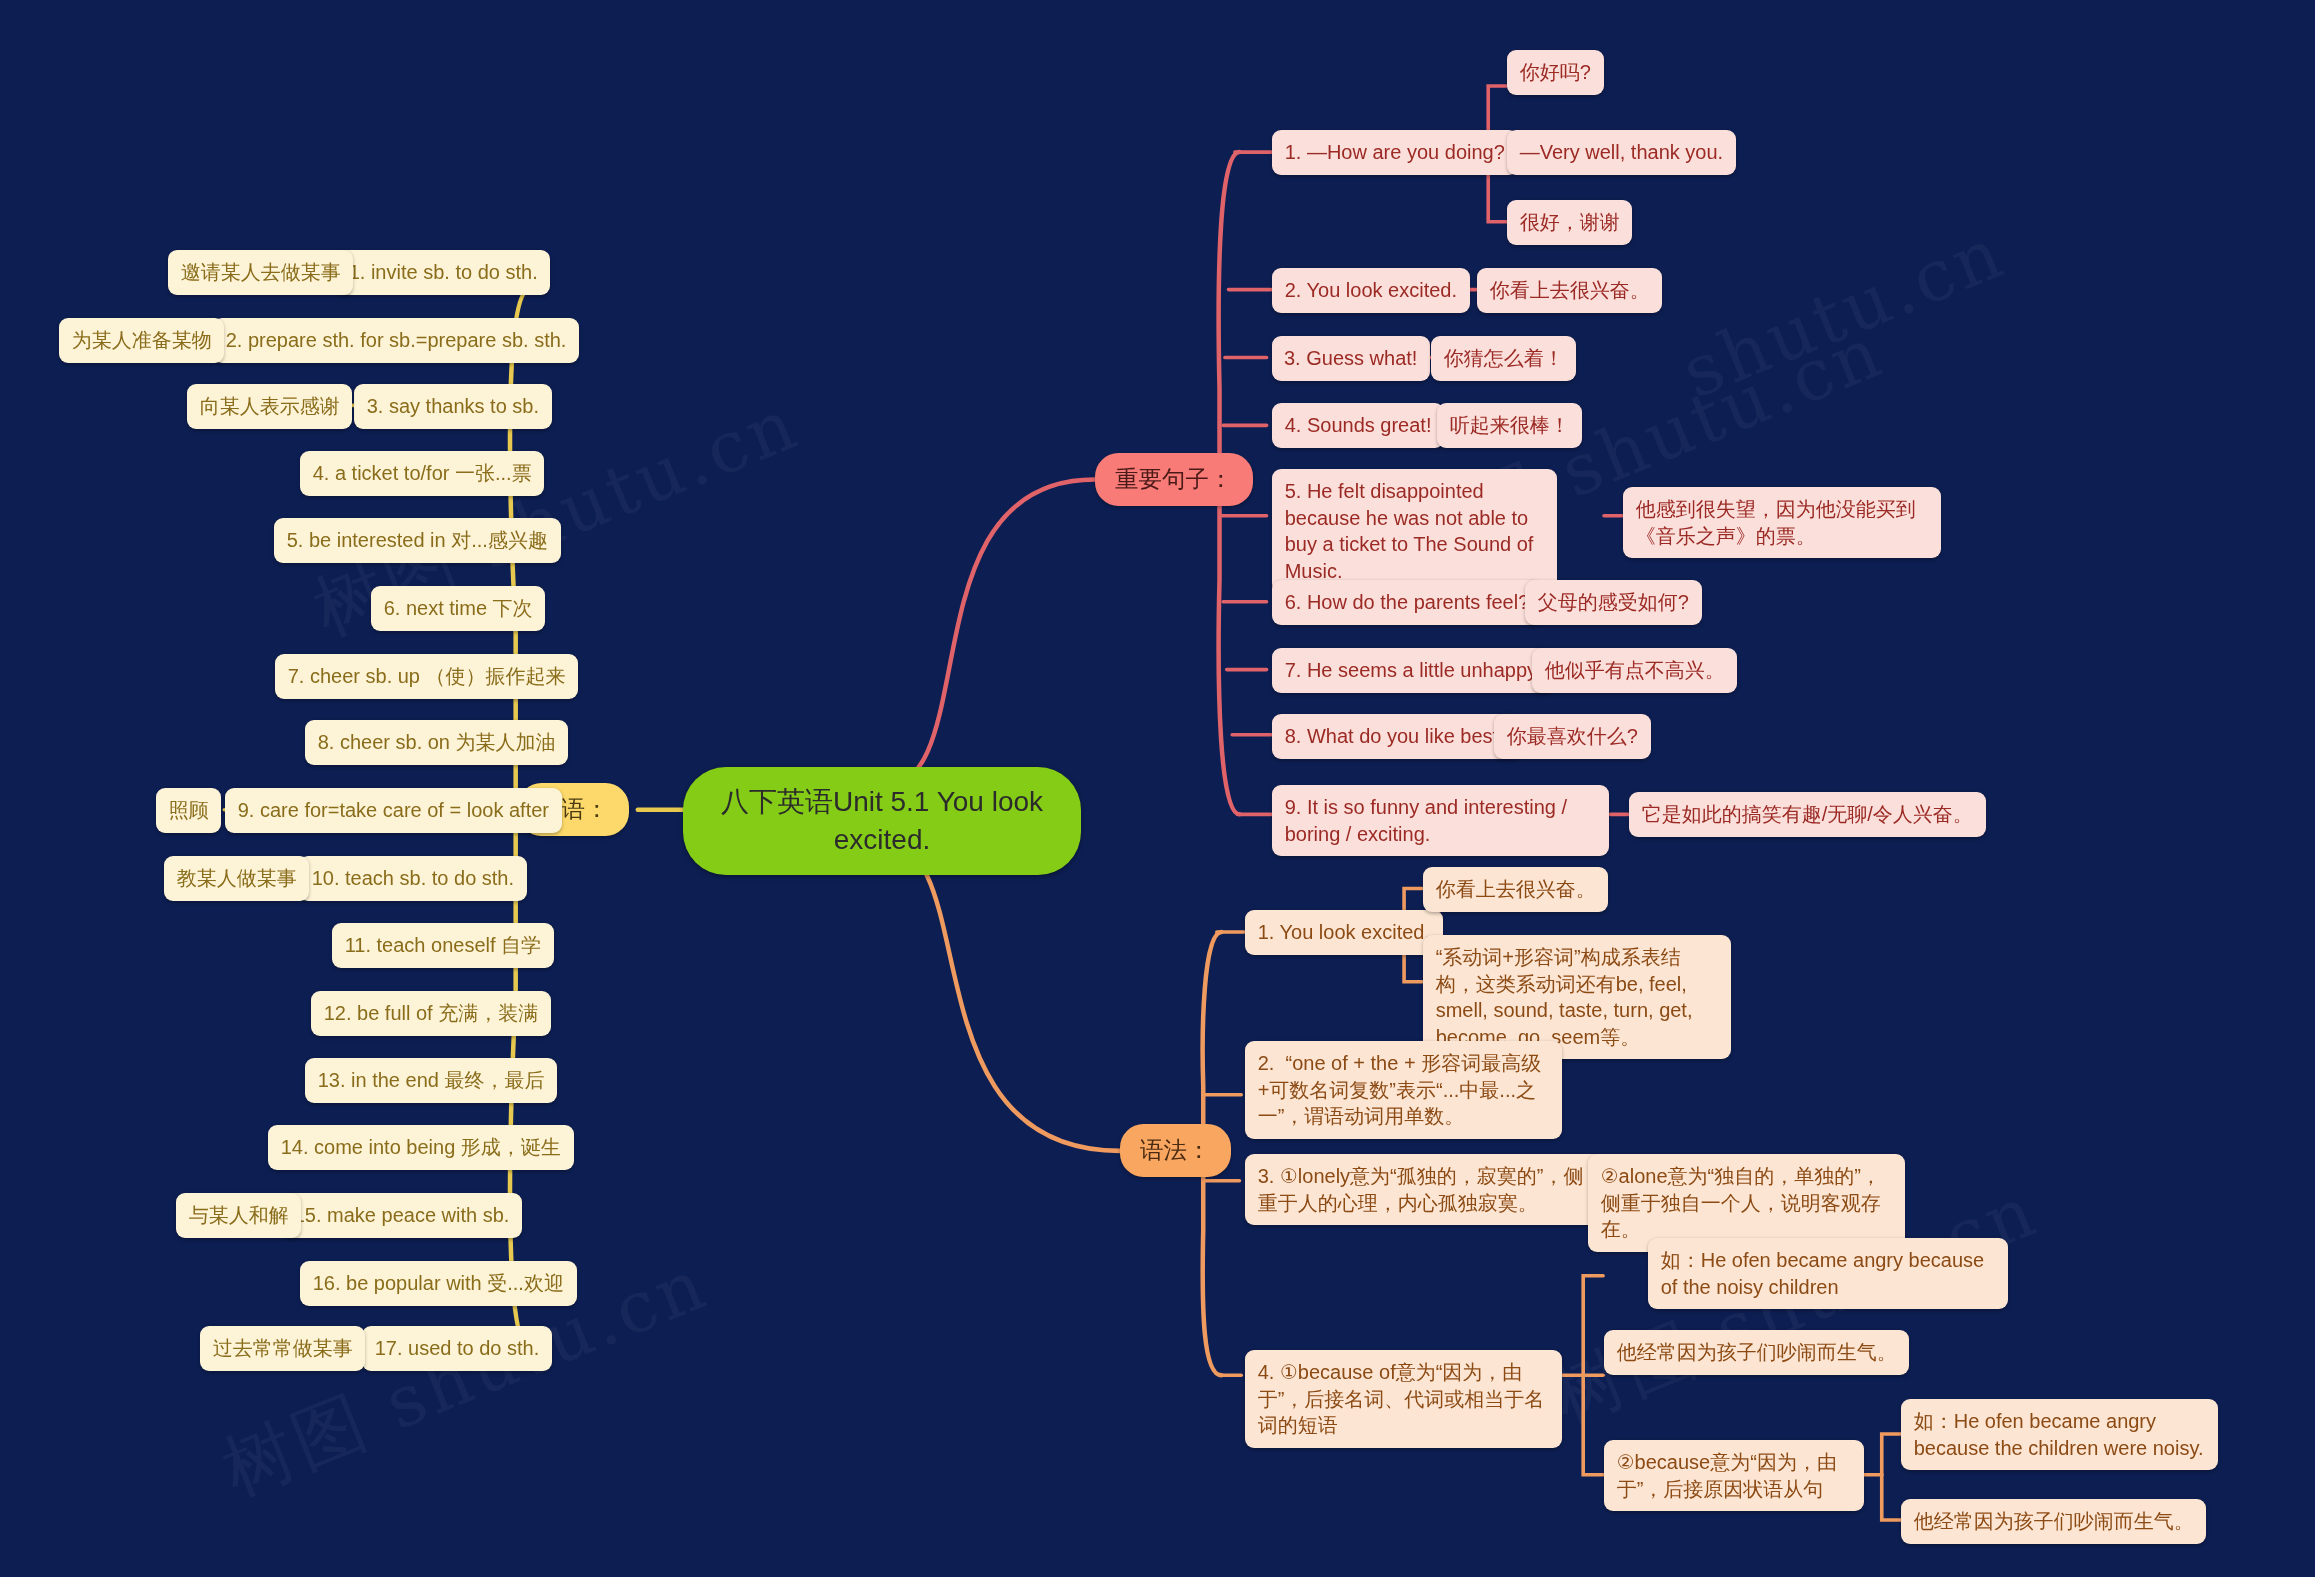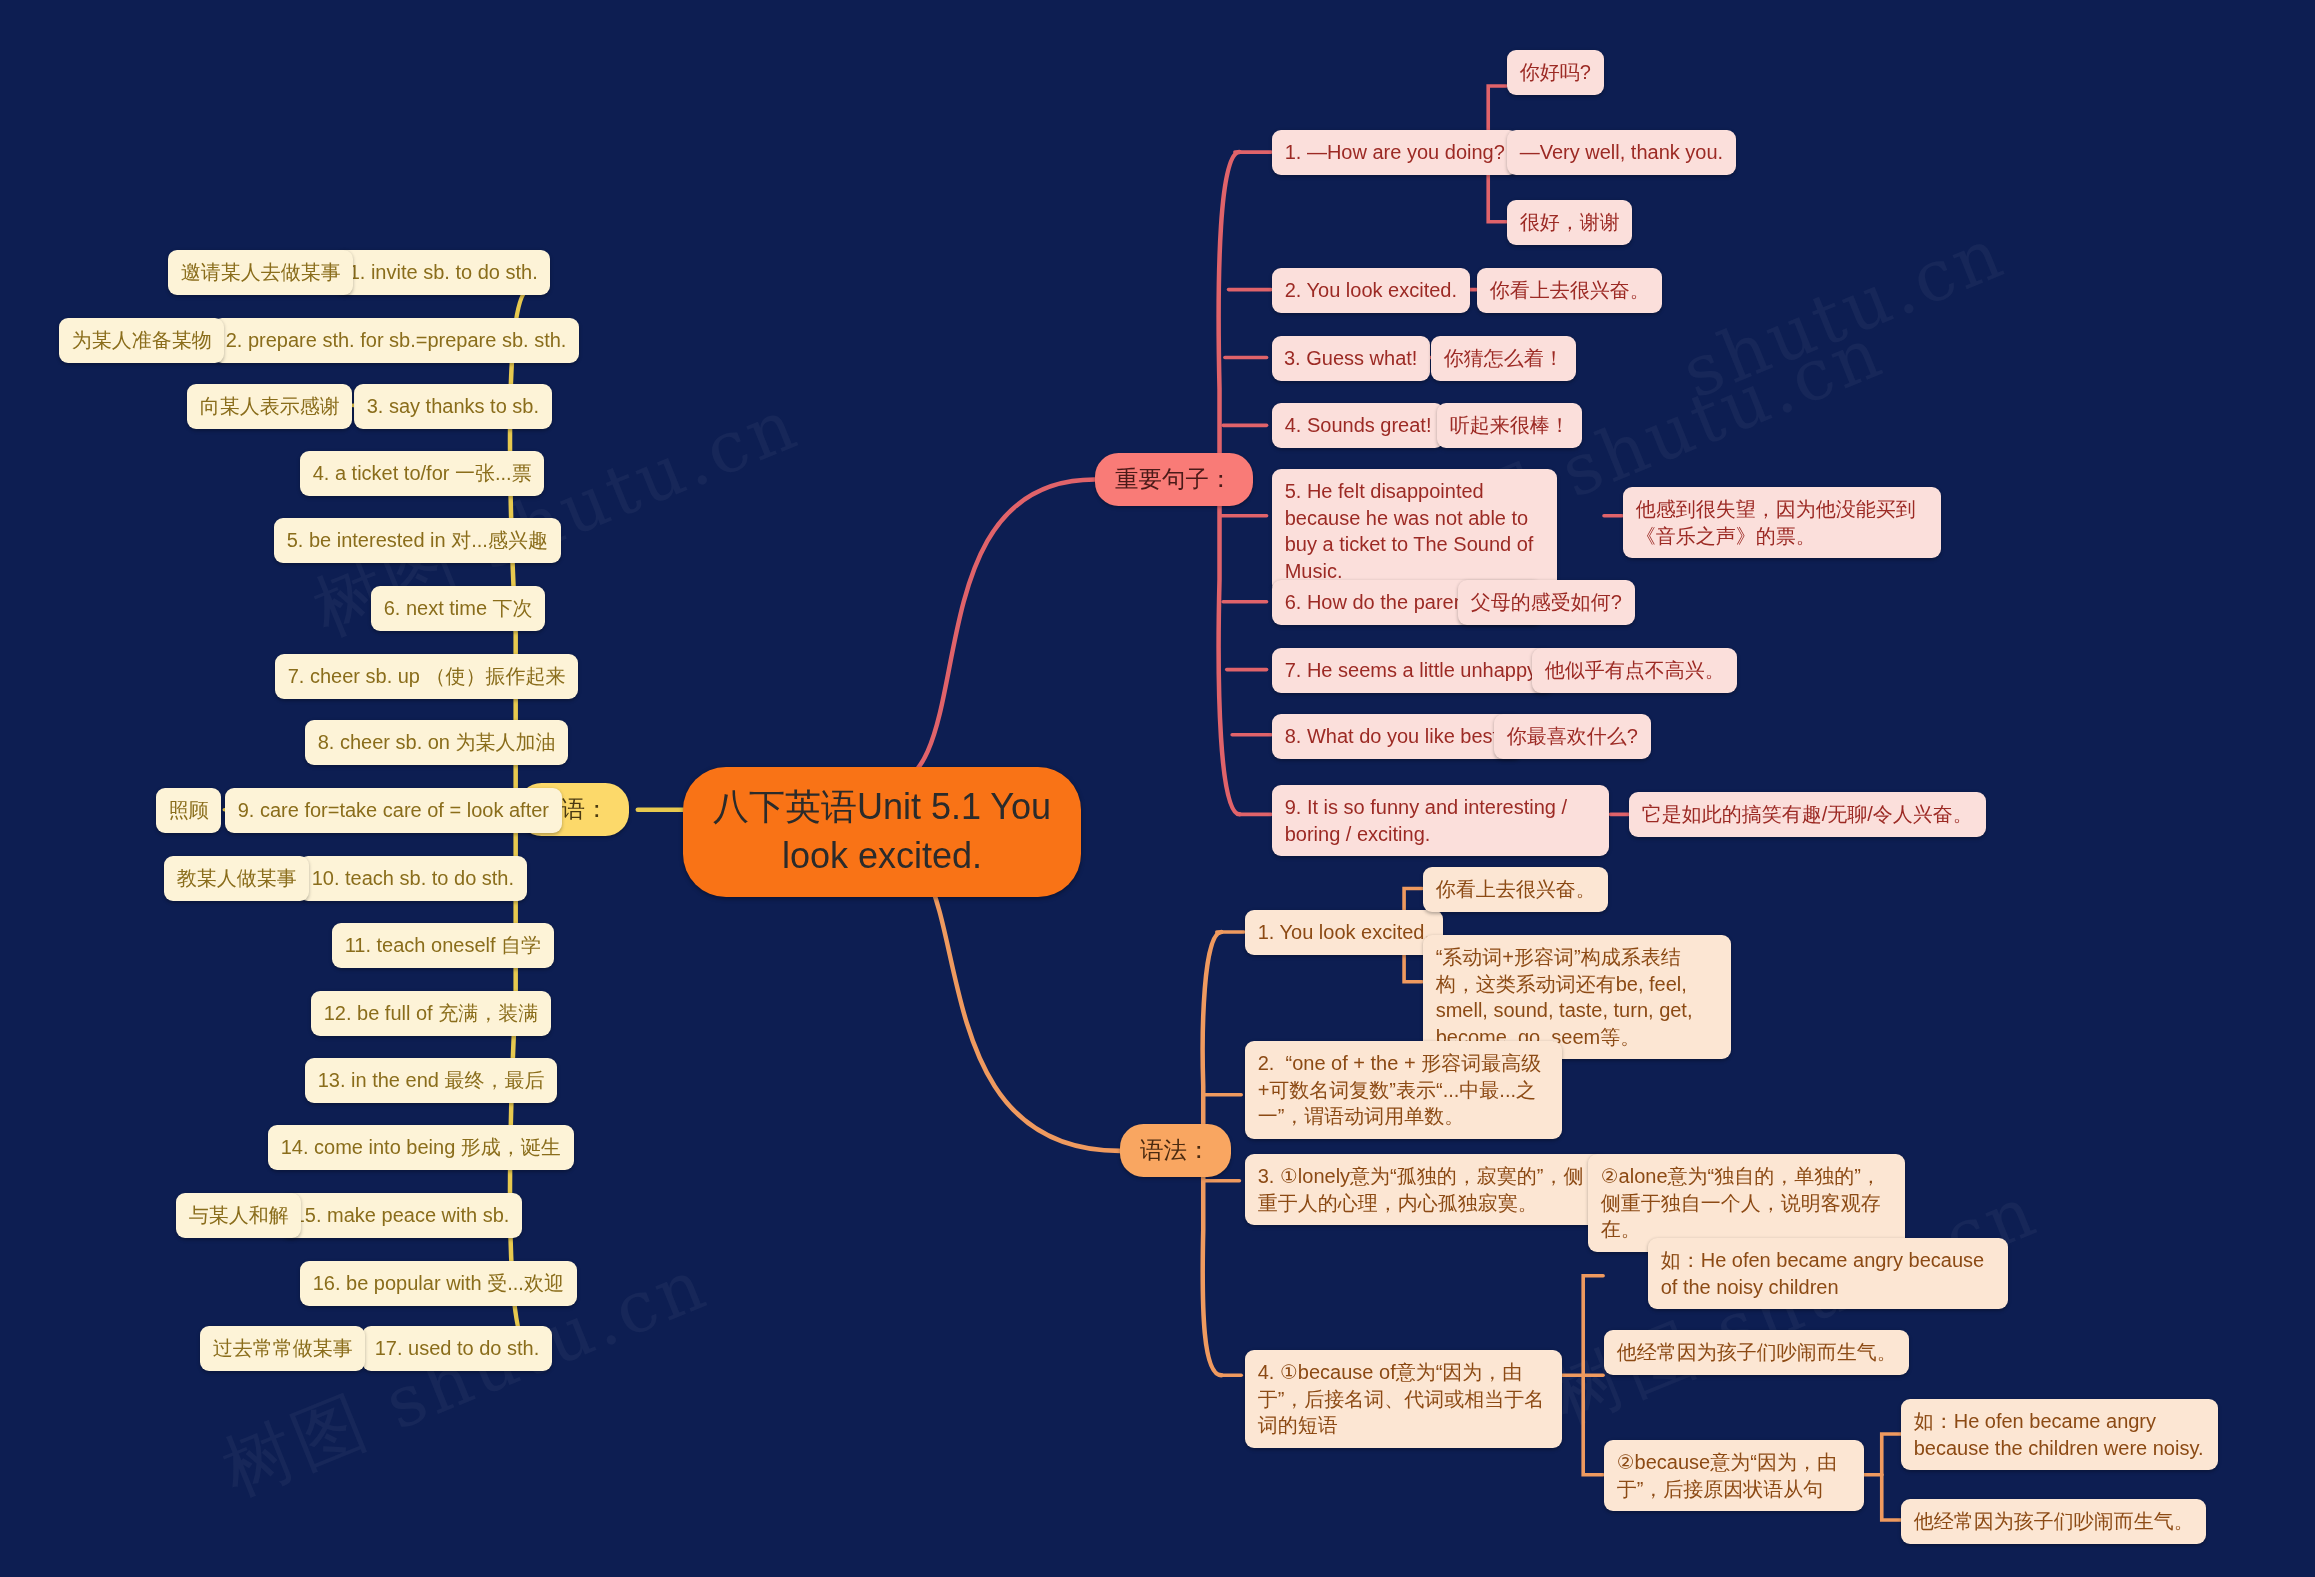--- a/index.html
+++ b/index.html
@@ -38,24 +38,24 @@
   .node {
     position: absolute;
     border-radius: 9px;
     padding: 9px 12.7px;
     line-height: 1.33;
     white-space: pre-wrap;
     word-break: normal;
   }
   
   .root {
-    background: #f97316;
+    background: #84cc16;
     color: #2b2b2b;
     border-radius: 43px;
-    font-size: 36px;
+    font-size: 28px;
     text-align: center;
     line-height: 1.35;
     padding: 16.3px 20px;
     box-shadow: 0 1.8px 4.5px rgba(0,0,0,0.35);
   }
   
   .pill {
     border-radius: 23.5px;
     font-size: 23.5px;
     text-align: center;
@@ -231,21 +231,21 @@
   <div class="node n-red nowrap" style="left:1272px; top:336px;padding-left:12px;">3. Guess what!</div>
   <div class="node n-red nowrap" style="left:1431px; top:336px;">你猜怎么着！</div>
 
   <div class="node n-red nowrap" style="left:1272px; top:403px;">4. Sounds great!</div>
   <div class="node n-red nowrap" style="left:1437px; top:403px;">听起来很棒！</div>
 
   <div class="node n-red" style="left:1272px; top:469px; width:285px;">5. He felt disappointed because he was not able to buy a ticket to The Sound of Music.</div>
   <div class="node n-red" style="left:1623px; top:487px; width:318px;">他感到很失望，因为他没能买到《音乐之声》的票。</div>
 
   <div class="node n-red nowrap" style="left:1272px; top:580px;">6. How do the parents feel?</div>
-  <div class="node n-red nowrap" style="left:1458px; top:580px;text-align:center;">父母的感受如何?</div>
+  <div class="node n-red nowrap" style="left:1525px; top:580px;text-align:center;">父母的感受如何?</div>
 
   <div class="node n-red nowrap" style="left:1272px; top:648px;">7. He seems a little unhappy.</div>
   <div class="node n-red nowrap" style="left:1532px; top:648px;">他似乎有点不高兴。</div>
 
   <div class="node n-red nowrap" style="left:1272px; top:714px;">8. What do you like best?</div>
   <div class="node n-red nowrap" style="left:1494px; top:714px;">你最喜欢什么?</div>
 
   <div class="node n-red" style="left:1272px; top:785px; width:337px;">9. It is so funny and interesting / boring / exciting.</div>
   <div class="node n-red nowrap" style="left:1629px; top:792px;">它是如此的搞笑有趣/无聊/令人兴奋。</div>
 

